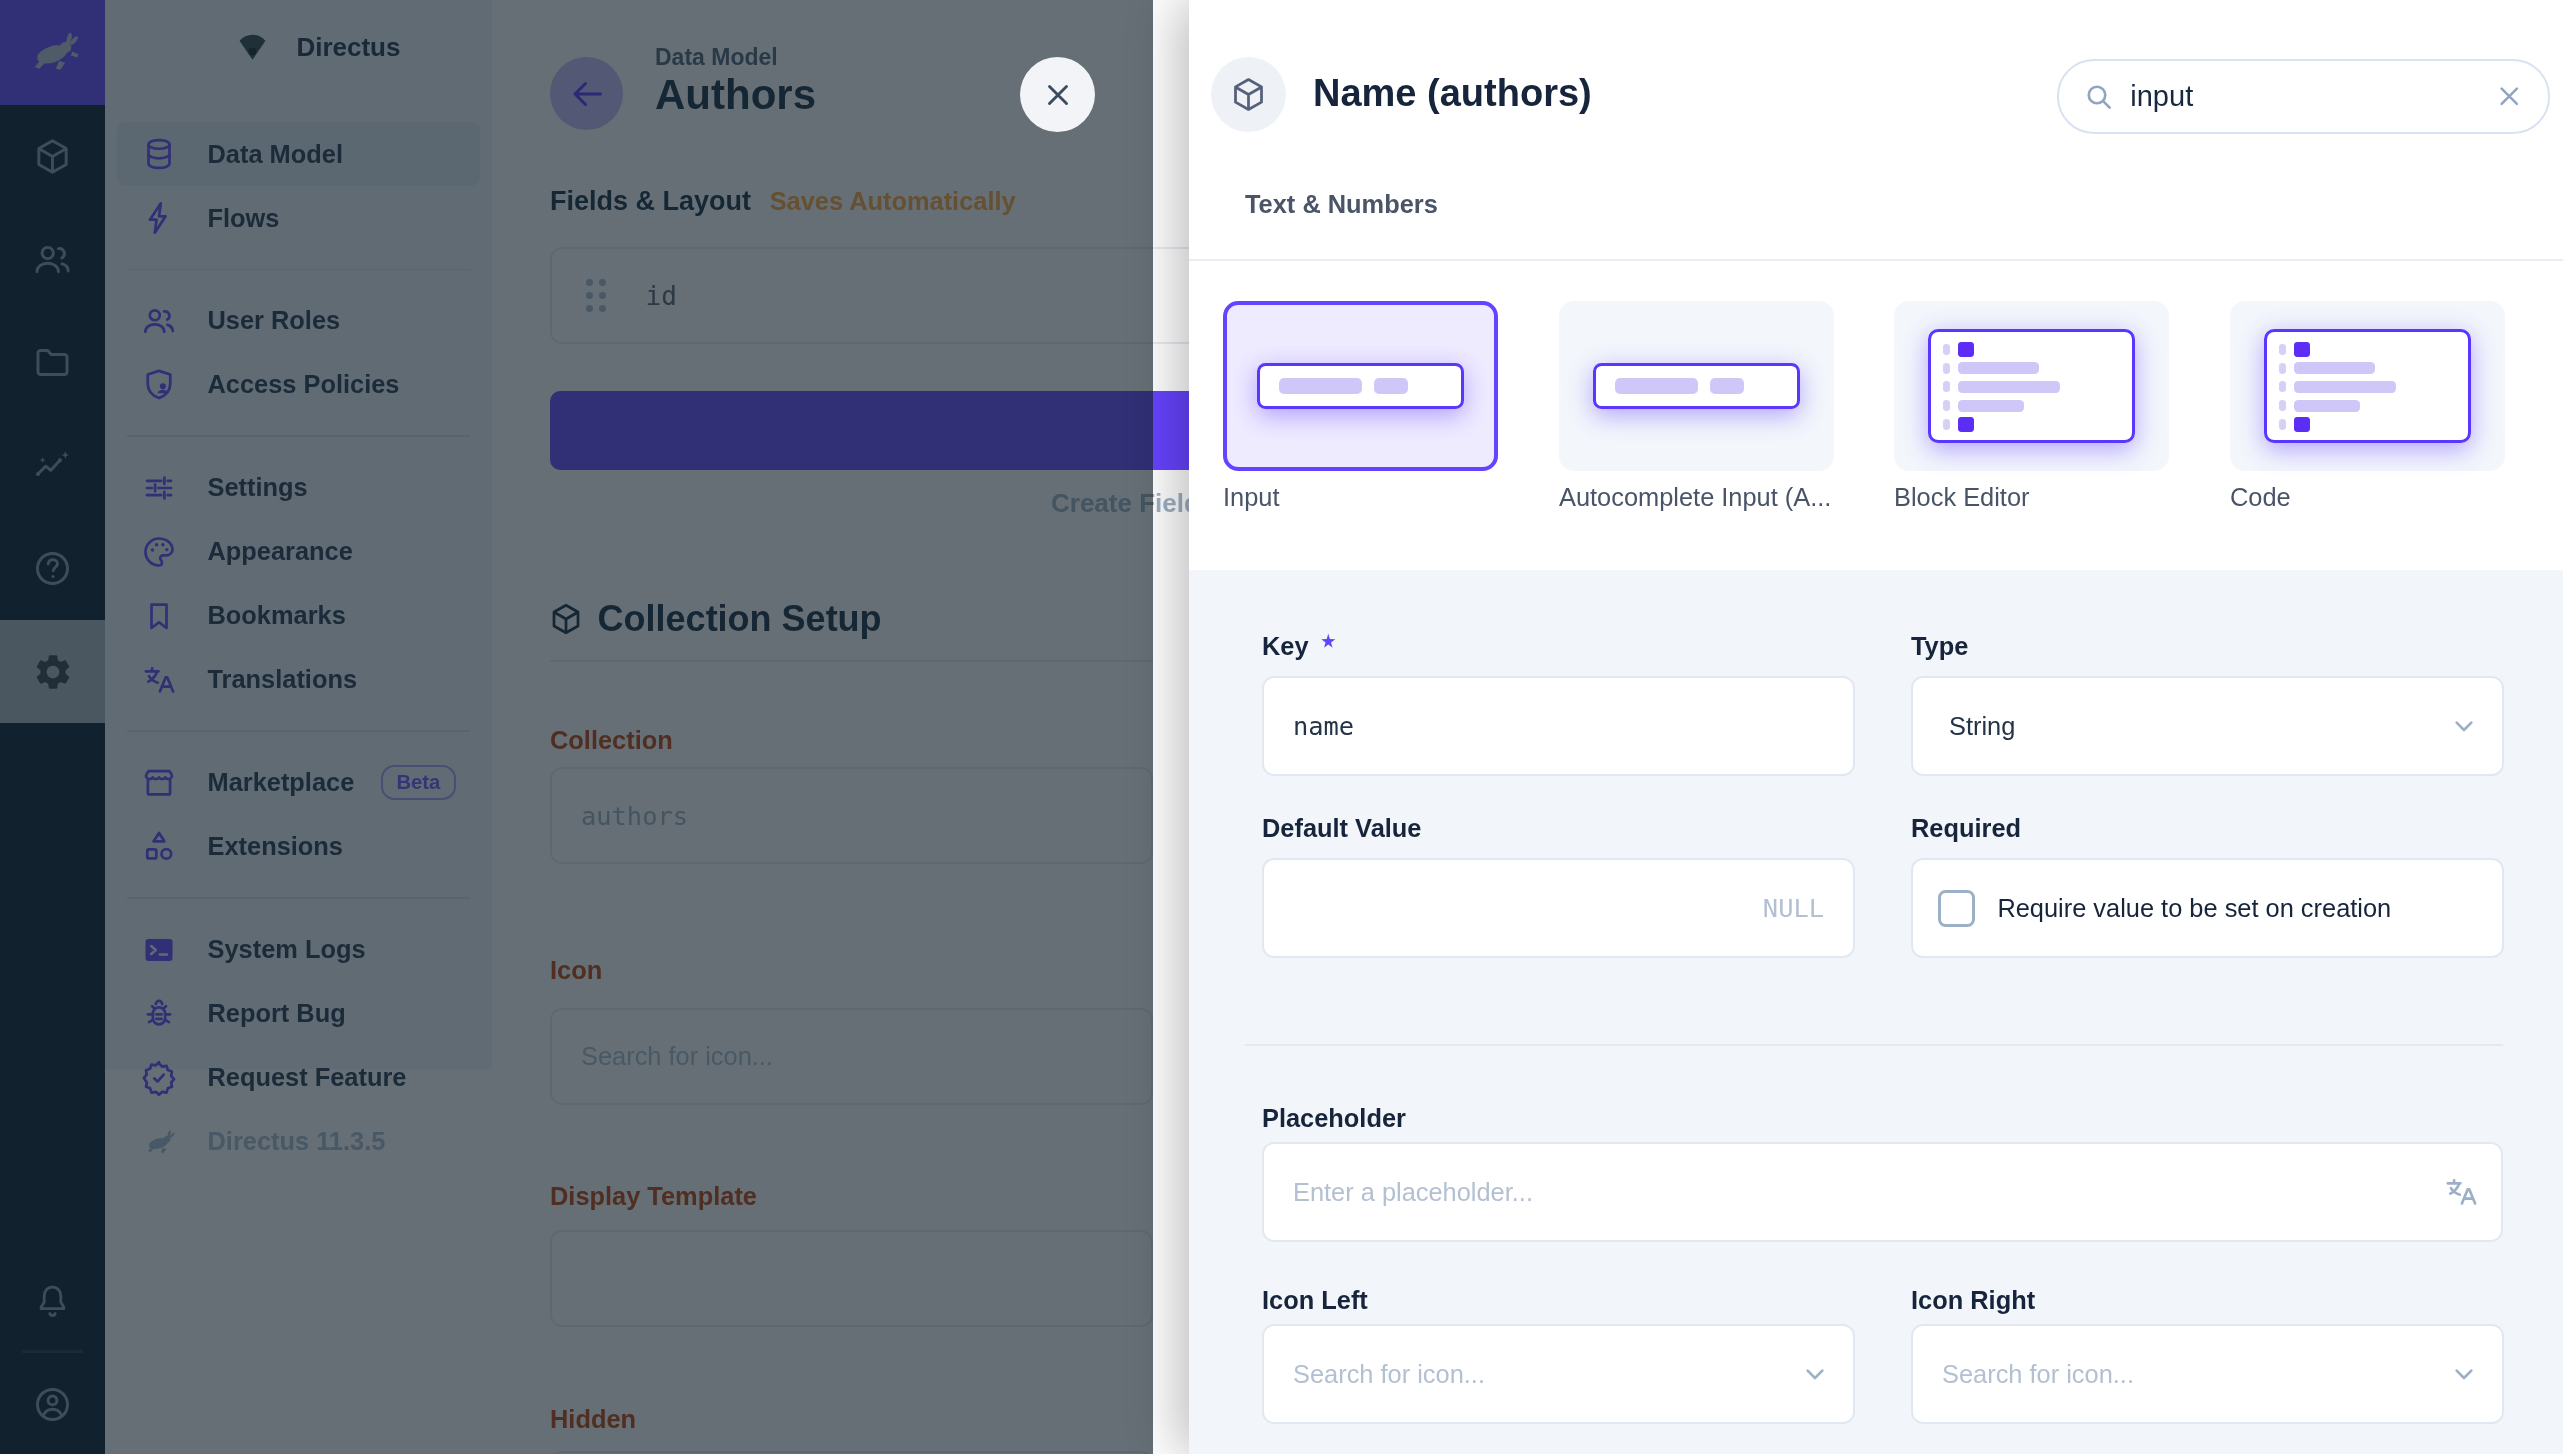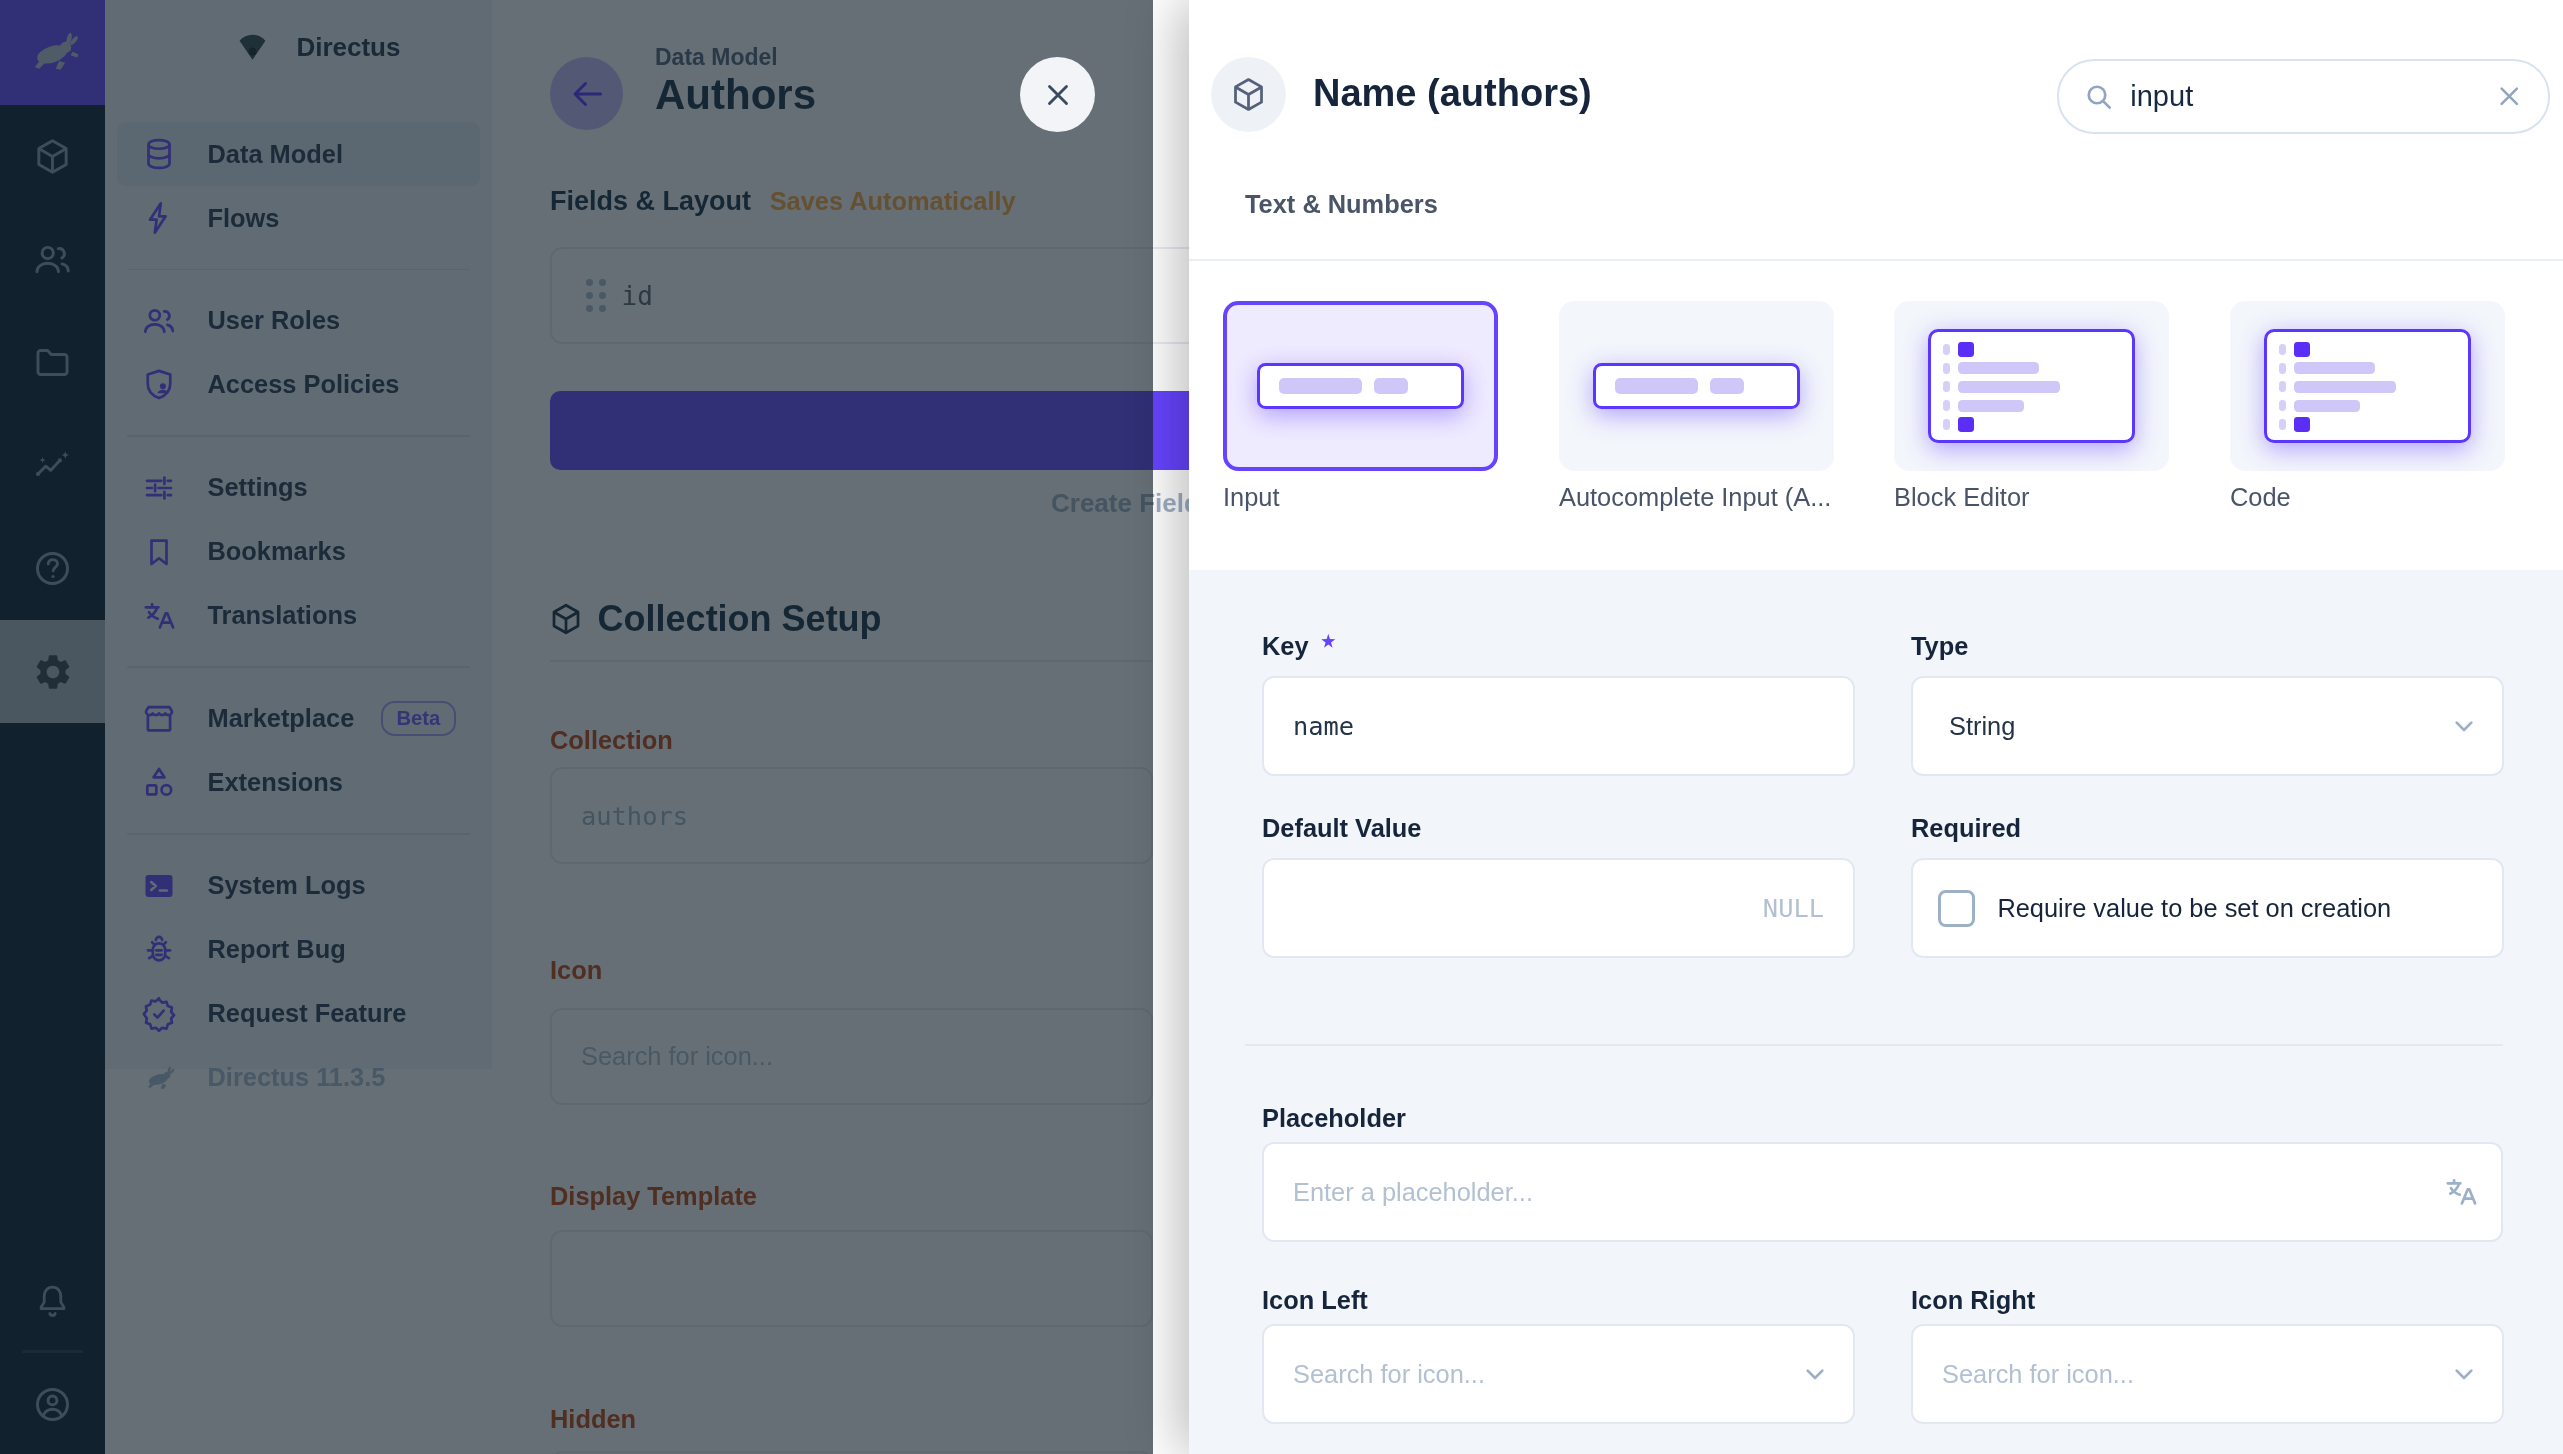--- a/index.html
+++ b/index.html
@@ -37,21 +37,21 @@
     background:#c9bcff; display:flex; align-items:center; justify-content:center; color:#5533ff; }
   .crumb { position:absolute; left:163px; top:44px; font-size:23px; font-weight:600; color:#53627c; }
   .page-title { position:absolute; left:163px; top:71px; font-size:42px; font-weight:700; color:#172940; }
   .sect-row { position:absolute; left:58px; top:186px; display:flex; align-items:baseline; gap:18.6px; white-space:nowrap; }
   .sect-row .h { font-size:27px; font-weight:700; color:#172940; }
   .sect-row .note { font-size:25.4px; font-weight:600; color:#ffa439; }
   .field-card { position:absolute; left:58px; top:247px; width:661px; height:97px; background:#fff;
     border:2.5px solid #e7ecf3; border-radius:12px; display:flex; align-items:center; padding-left:34px; }
   .dots { display:grid; grid-template-columns:6.8px 6.8px; grid-auto-rows:6.8px; gap:6px; }
   .dots i { width:6.8px; height:6.8px; border-radius:50%; background:#aebdd0; }
-  .field-card .fname { margin-left:16px; font-family:"DejaVu Sans Mono", monospace; font-size:26px; color:#57606e; }
+  .field-card .fname { margin-left:40px; font-family:"DejaVu Sans Mono", monospace; font-size:26px; color:#57606e; }
   .primary-btn { position:absolute; left:58px; top:391px; width:661px; height:79px; background:#6644ff; border-radius:10.2px; border:none; }
   .create-link { position:absolute; left:559px; top:488px; font-size:26px; font-weight:600; color:#9fb0c4; white-space:nowrap; }
   .cs-head { position:absolute; left:56px; top:598px; display:flex; align-items:center; gap:13.6px; color:#172940; }
   .cs-head .t { font-size:36px; font-weight:700; }
   .main-divider { position:absolute; left:58px; top:660px; width:603px; height:1.7px; background:#e7ecf3; }
   .m-label { position:absolute; font-size:25.4px; font-weight:700; color:#c2410c; }
   .m-input { position:absolute; left:58px; width:603px; height:97px; background:#fff; border:2.5px solid #e7ecf3;
     border-radius:12px; font-size:25.4px; padding:0 29px; outline:none; }
   .m-input.mono { font-family:"DejaVu Sans Mono", monospace; color:#9fb0c4; }
   .m-input::placeholder { color:#aebdd0; opacity:1; }
@@ -231,20 +231,30 @@
       </div>
       <div class="nav-divider"></div>
       <div class="nav-item">
         <svg class="ic" width="36" height="36" viewBox="0 0 24 24" fill="none" stroke="currentColor" stroke-width="1.8" stroke-linecap="round">
           <path d="M4 7.2h9.5M17.8 7.2H20M4 12h3.2M11.6 12H20M4 16.8h9.5M17.8 16.8H20"></path>
           <path d="M15.6 5v4.4M9.4 9.8v4.4M15.6 14.6V19"></path>
         </svg>
         <span class="txt">Settings</span>
       </div>
       <div class="nav-item">
+        <svg class="ic" width="36" height="36" viewBox="0 0 24 24" fill="none" stroke="currentColor" stroke-width="1.8">
+          <path d="M12 3a9 9 0 1 0 0 18c1.2 0 2-.9 2-2 0-.6-.2-1-.6-1.4-.4-.4-.6-.9-.6-1.4 0-1.1.9-2 2-2h2.4c2 0 3.8-1.7 3.8-3.7C21 6.4 17 3 12 3z"></path>
+          <circle cx="7.6" cy="10.6" r="1.15" fill="currentColor" stroke="none"></circle>
+          <circle cx="10.4" cy="7.1" r="1.15" fill="currentColor" stroke="none"></circle>
+          <circle cx="14.6" cy="7.1" r="1.15" fill="currentColor" stroke="none"></circle>
+          <circle cx="17.2" cy="10.4" r="1.15" fill="currentColor" stroke="none"></circle>
+        </svg>
+        <span class="txt">Appearance</span>
+      </div>
+      <div class="nav-item">
         <svg class="ic" width="36" height="36" viewBox="0 0 24 24" fill="none" stroke="currentColor" stroke-width="1.8" stroke-linejoin="round">
           <path d="M7 4.4h10V20l-5-3.8L7 20V4.4z"></path>
         </svg>
         <span class="txt">Bookmarks</span>
       </div>
       <div class="nav-item">
         <svg class="ic" width="36" height="36" viewBox="0 0 24 24" fill="none" stroke="currentColor" stroke-width="1.8" stroke-linecap="round" stroke-linejoin="round">
           <path d="M3.2 6.2h8.4M7.4 4.2v2M10.8 6.2c-.8 2.7-2.9 5.2-5.9 6.9"></path>
           <path d="M5.3 9.4c1.3 2.1 3.4 3.7 5.9 4.4"></path>
           <path d="M12.6 19.6l3.9-9.4h1l3.9 9.4M14.1 16.4h5.9"></path>

